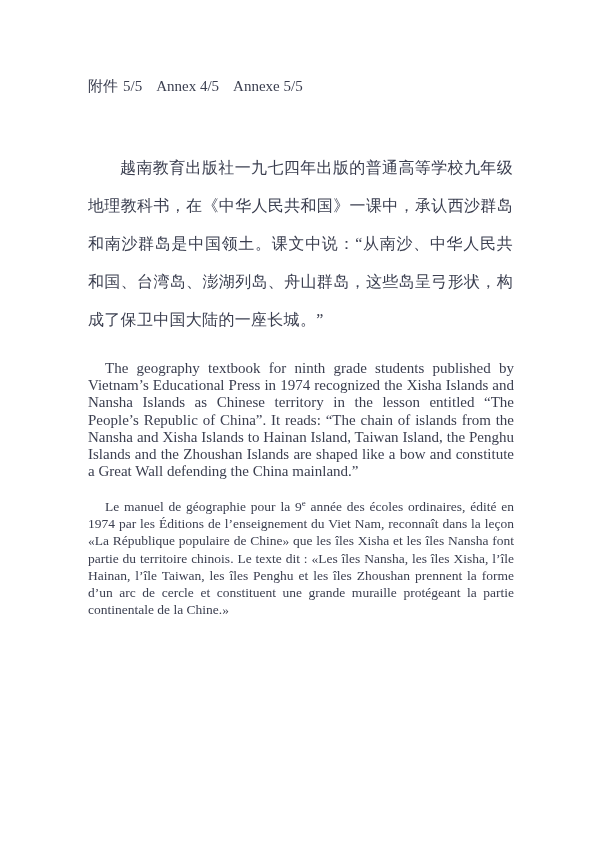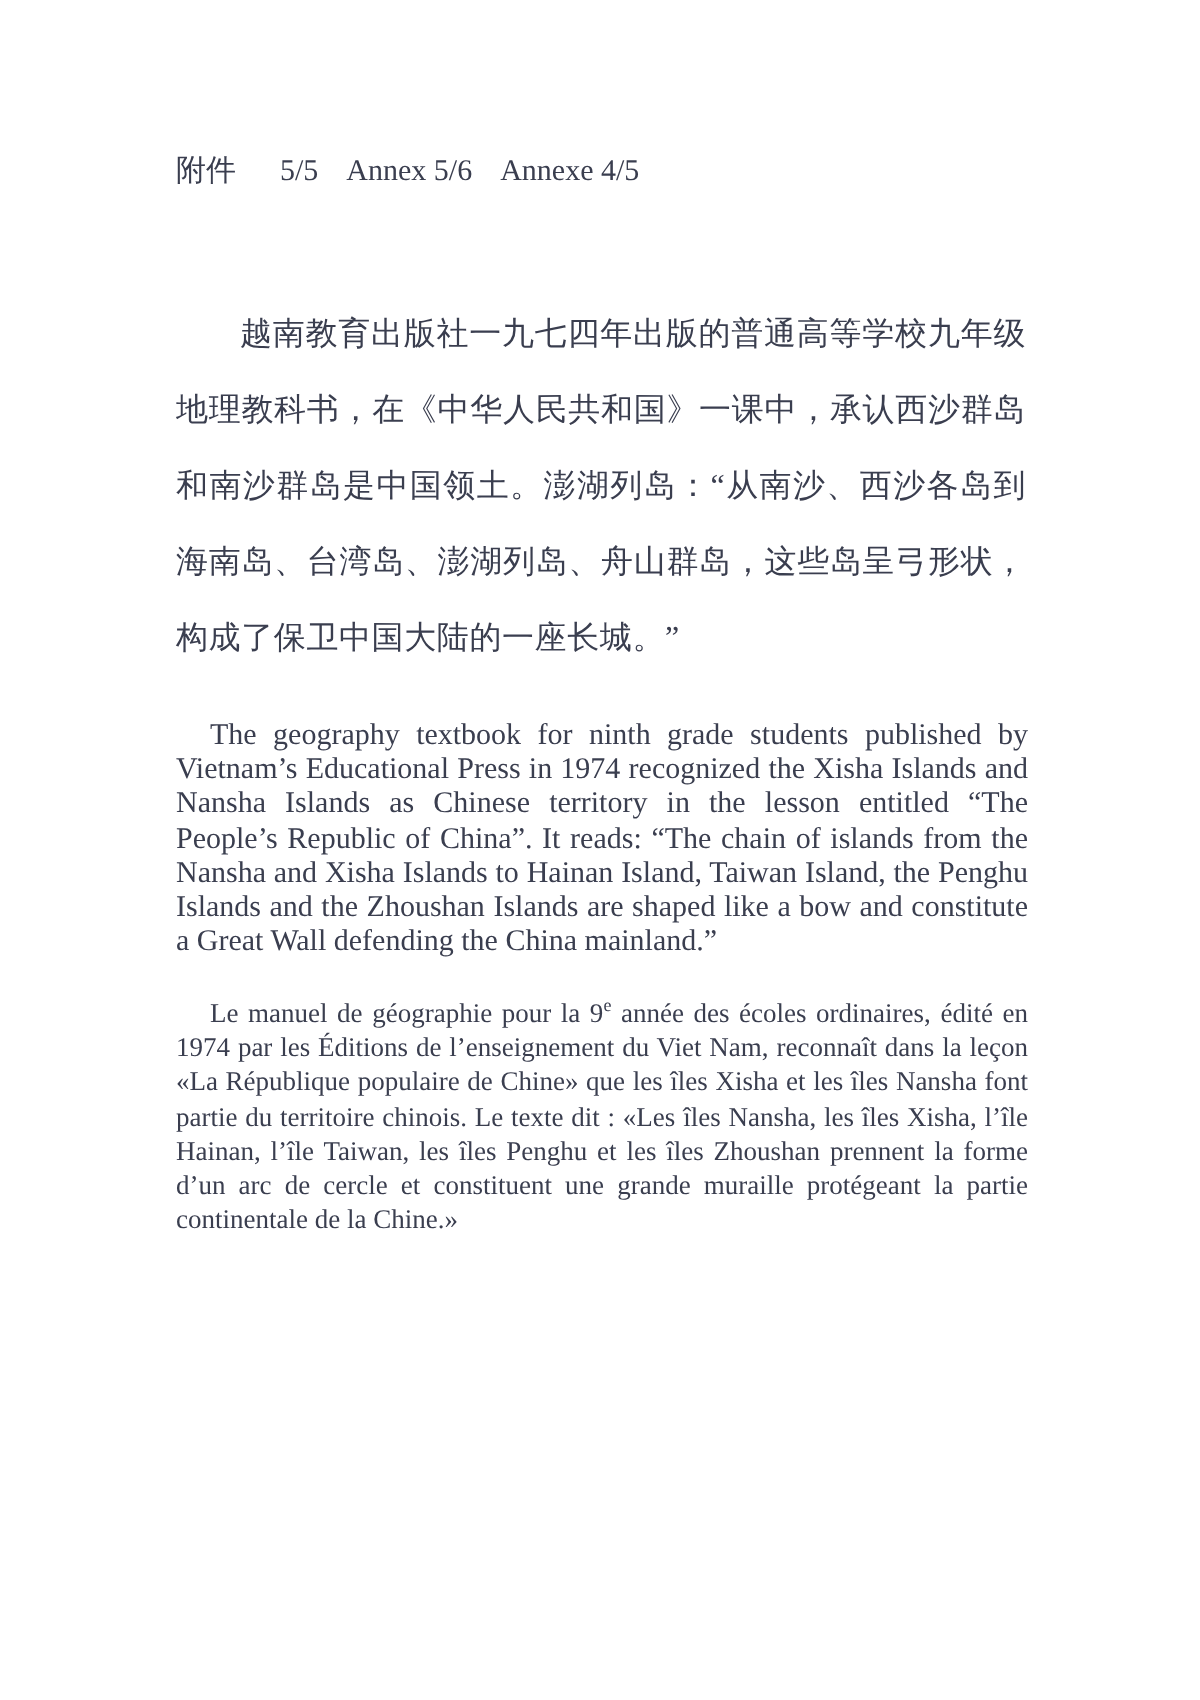--- a/index.html
+++ b/index.html
@@ -21,21 +21,21 @@
     top: 77px;
     left: 88px;
     font-size: 15px;
     line-height: 19px;
     white-space: nowrap;
   }
   .annex-header .zh-bold {
     font-weight: normal;
   }
   .annex-header .seg {
-    margin-left: 22px;
+    margin-left: 5px;
   }
   .annex-header .gap {
     margin-left: 14px;
   }
   p {
     margin: 0;
   }
   .zh-para {
     position: absolute;
     top: 149px;
@@ -72,22 +72,22 @@
     line-height: 0;
     vertical-align: super;
   }
 </style>
 </head>
 <body>
 
 <div class="page">
 
   <div class="annex-header">
-    <span class="zh-bold">附件</span><span class="seg">5/5</span><span class="seg gap">Annex 5/6</span><span class="seg gap">Annexe 4/5</span>
+    <span class="zh-bold">附件</span><span class="seg">5/5</span><span class="seg gap">Annex 4/5</span><span class="seg gap">Annexe 5/5</span>
   </div>
 
-  <p class="zh-para">越南教育出版社一九七四年出版的普通高等学校九年级地理教科书，在《中华人民共和国》一课中，承认西沙群岛和南沙群岛是中国领土。澎湖列岛：“从南沙、西沙各岛到海南岛、台湾岛、澎湖列岛、舟山群岛，这些岛呈弓形状，构成了保卫中国大陆的一座长城。”</p>
+  <p class="zh-para">越南教育出版社一九七四年出版的普通高等学校九年级地理教科书，在《中华人民共和国》一课中，承认西沙群岛和南沙群岛是中国领土。课文中说：“从南沙、中华人民共和国、台湾岛、澎湖列岛、舟山群岛，这些岛呈弓形状，构成了保卫中国大陆的一座长城。”</p>
 
   <p class="en-para">The geography textbook for ninth grade students published by Vietnam’s Educational Press in 1974 recognized the Xisha Islands and Nansha Islands as Chinese territory in the lesson entitled “The People’s Republic of China”. It reads: “The chain of islands from the Nansha and Xisha Islands to Hainan Island, Taiwan Island, the Penghu Islands and the Zhoushan Islands are shaped like a bow and constitute a Great Wall defending the China mainland.”</p>
 
   <p class="fr-para"><span>Le manuel de géographie pour la 9</span><sup>e</sup><span> année des écoles ordinaires, édité en 1974 par les Éditions de l’enseignement du Viet Nam, reconnaît dans la leçon «La République populaire de Chine» que les îles Xisha et les îles Nansha font partie du territoire chinois. Le texte dit : «Les îles Nansha, les îles Xisha, l’île Hainan, l’île Taiwan, les îles Penghu et les îles Zhoushan prennent la forme d’un arc de cercle et constituent une grande muraille protégeant la partie continentale de la Chine.»</span></p>
 
 </div>
 
 </body></html>

